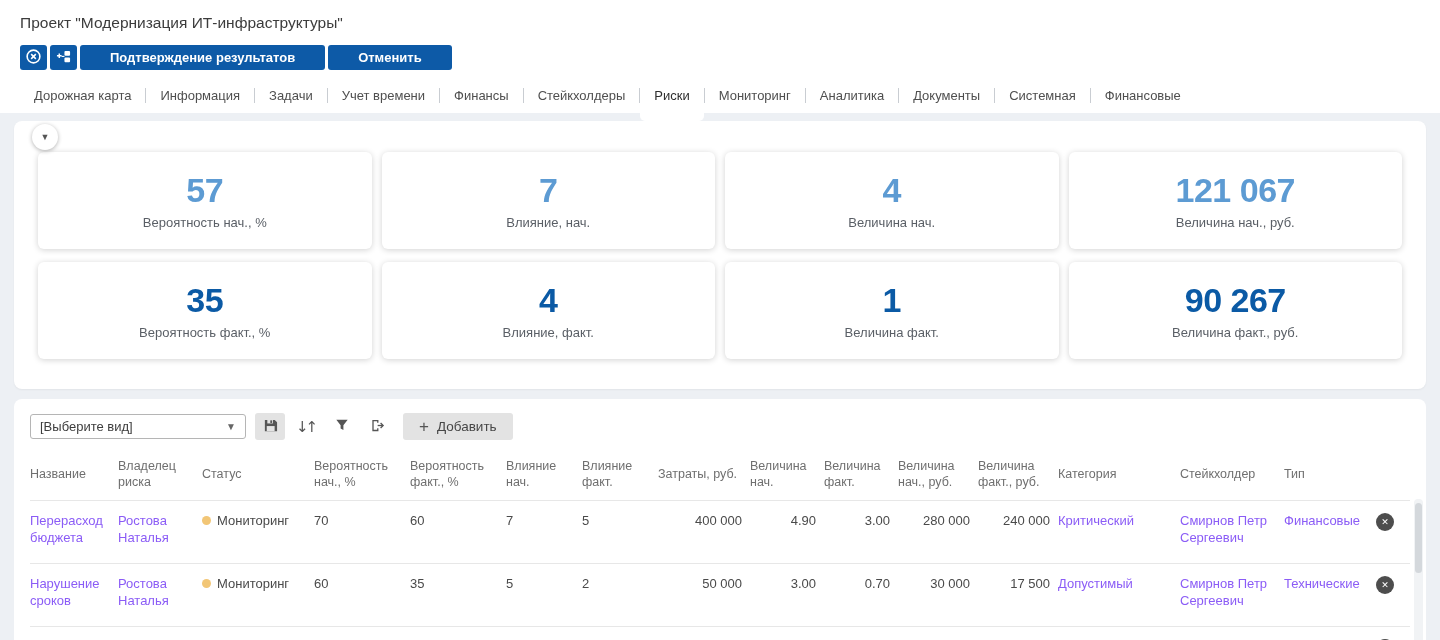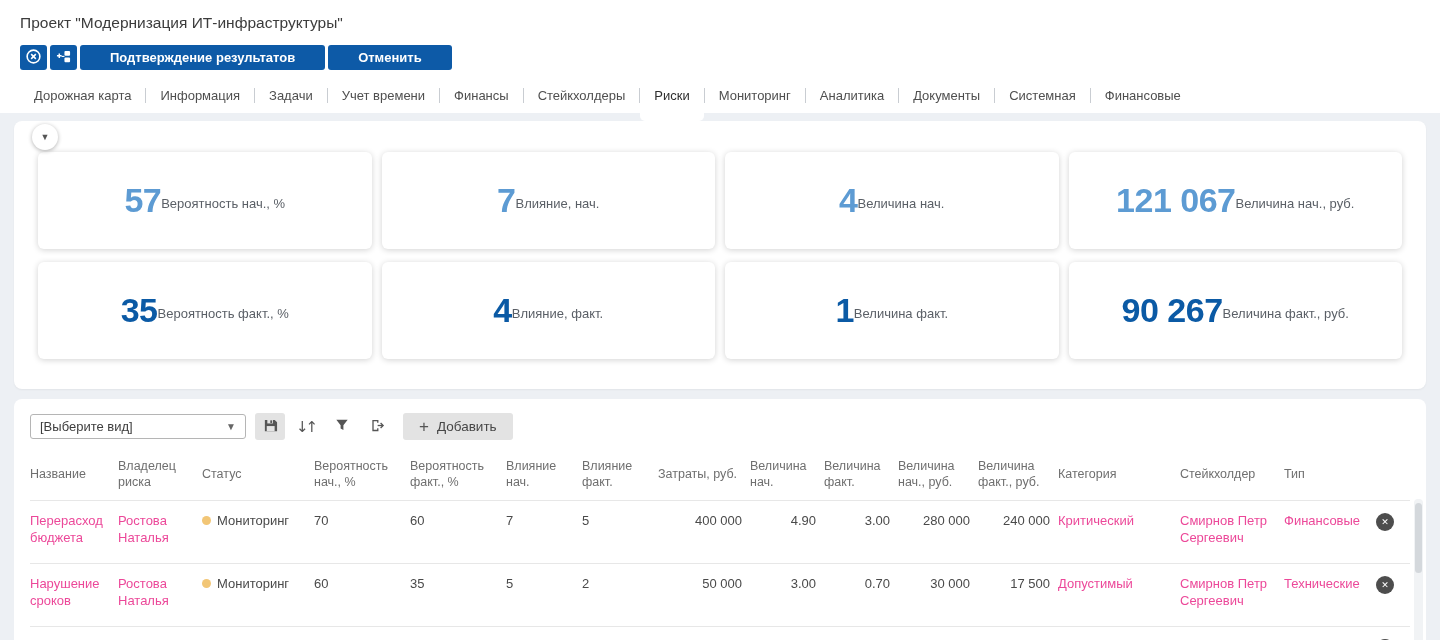--- a/index.html
+++ b/index.html
@@ -25,21 +25,21 @@
                        background: #fff; border-radius: 0 0 5px 5px; }
 
   
   .kpi-panel { margin: 8px 14px 0; background: #fff; border-radius: 8px; padding: 31px 24px 30px;
                position: relative; box-shadow: 0 1px 2px rgba(0,0,0,.05); }
   .collapse-btn { position: absolute; top: 3px; left: 18px; width: 26px; height: 26px; border-radius: 50%;
                   background: #fff; border: none; box-shadow: 0 1px 4px rgba(0,0,0,.3); cursor: pointer;
                   display: flex; align-items: center; justify-content: center; color: #555; font-size: 9px; }
   .kpi-grid { display: grid; grid-template-columns: repeat(4, 1fr); gap: 13px 10px; }
   .stat-card { background: #fff; border-radius: 6px; box-shadow: 0 1px 6px rgba(0,0,0,.18);
-               height: 97px; display: flex; flex-direction: row; align-items: center; justify-content: center; }
+               height: 97px; display: flex; flex-direction: column; align-items: center; justify-content: center; }
   .stat-value { font-size: 34px; font-weight: 700; letter-spacing: -0.5px; }
   .tone-light .stat-value { color: #5d9bd3; }
   .tone-dark  .stat-value { color: #0b5aa5; }
   .stat-label { font-size: 13px; color: #5a5f66; margin-top: 5px; }
 
   
   .table-panel { margin: 10px 14px 0; background: #fff; border-radius: 8px 8px 0 0;
                  padding: 14px 16px 0; height: 268px; position: relative; }
   .toolbar { display: flex; align-items: center; gap: 9px; }
   .view-select { width: 216px; height: 25px; border: 1px solid #b5b5b5; border-radius: 3px; background: #fff;
@@ -55,21 +55,21 @@
              font-size: 13.5px; color: #474747; font-family: "Liberation Sans", sans-serif; cursor: pointer;
              display: flex; align-items: center; gap: 8px; margin-left: 4px; }
   .add-plus { font-size: 17px; color: #555; }
 
   table { width: 100%; border-collapse: collapse; table-layout: fixed; margin-top: 11px; }
   th { font-size: 12.5px; font-weight: 400; color: #6f6f6f; text-align: left; vertical-align: middle;
        padding: 8px 8px 10px 0; line-height: 1.25; }
   td { font-size: 13px; color: #4a4a4a; vertical-align: top; padding: 12px 8px 16px 0;
        border-top: 1px solid #e7e7e7; line-height: 1.3; }
   td.num, th.num { text-align: right; white-space: nowrap; }
-  .link { color: #ec4899; cursor: pointer; text-decoration: none; }
+  .link { color: #8b5cf6; cursor: pointer; text-decoration: none; }
   .status-cell { white-space: nowrap; }
   .status-dot { display: inline-block; width: 9px; height: 9px; border-radius: 50%;
                 background: #f2c676; margin-right: 6px; }
   .del-btn { width: 18px; height: 18px; border-radius: 50%; background: #4d4d4d; border: none; color: #fff;
              font-size: 9px; display: flex; align-items: center; justify-content: center; cursor: pointer; }
   .vscroll { position: absolute; right: 3px; top: 100px; bottom: 0; width: 9px; background: #f1f3f5; border-radius: 4px; }
   .vscroll-thumb { position: absolute; top: 4px; left: 1px; width: 7px; height: 70px; background: #d4d8dc; border-radius: 4px; }
 </style>
 </head>
 <body>

